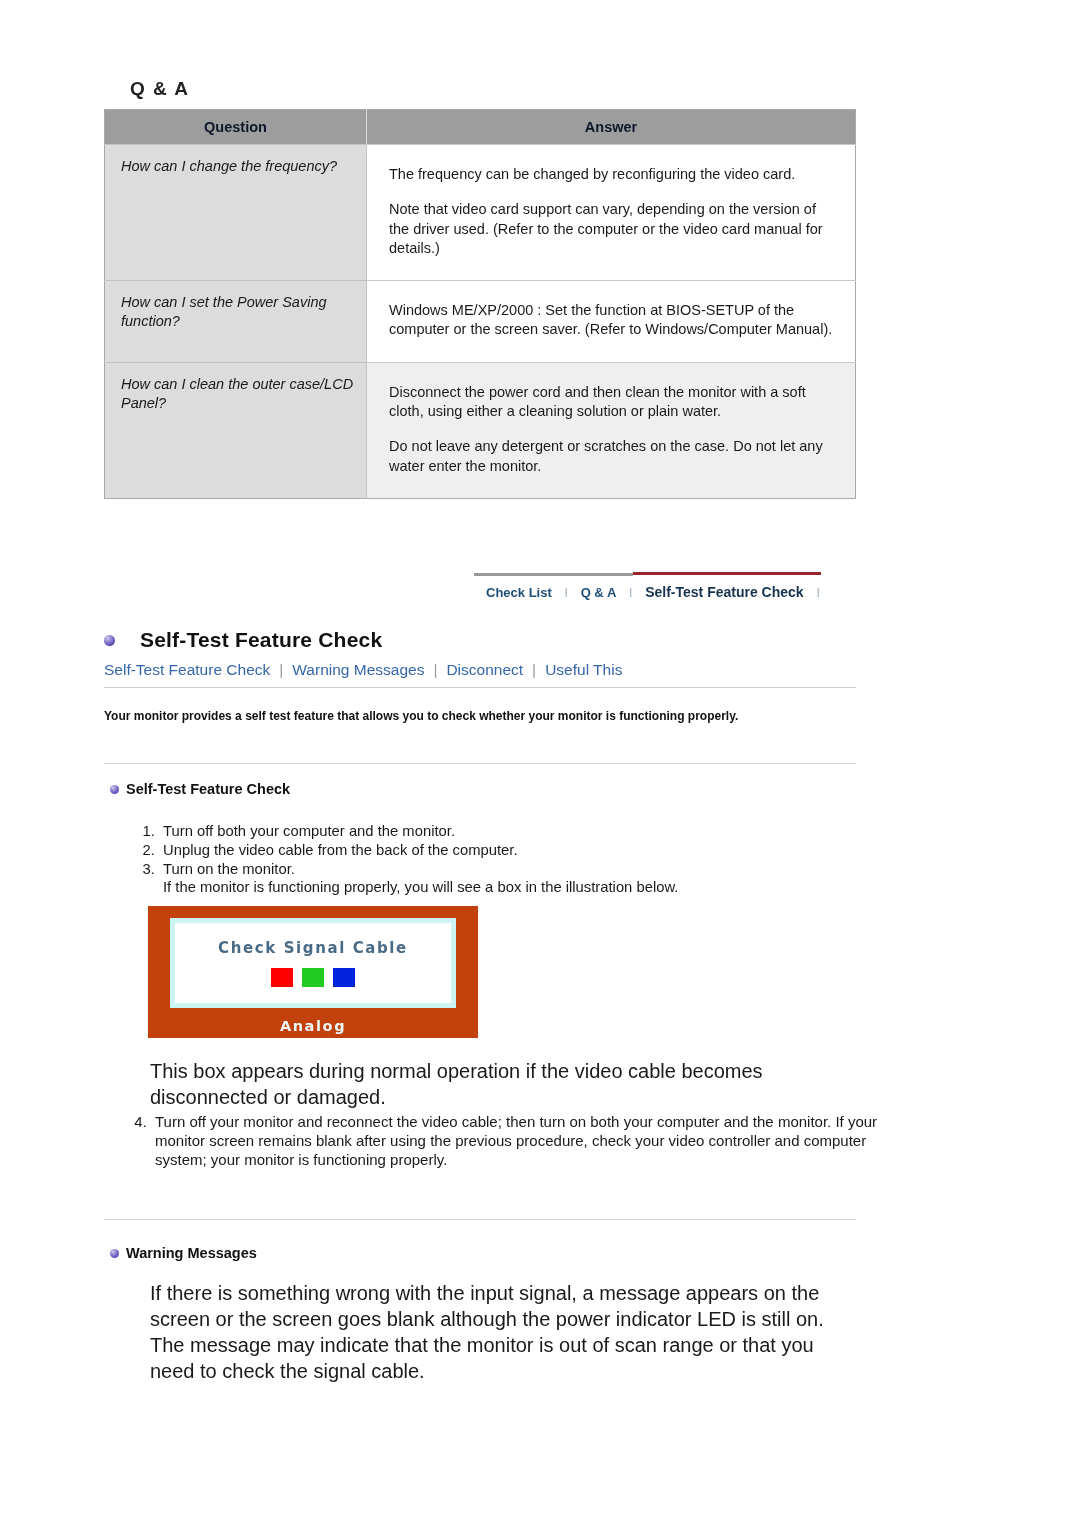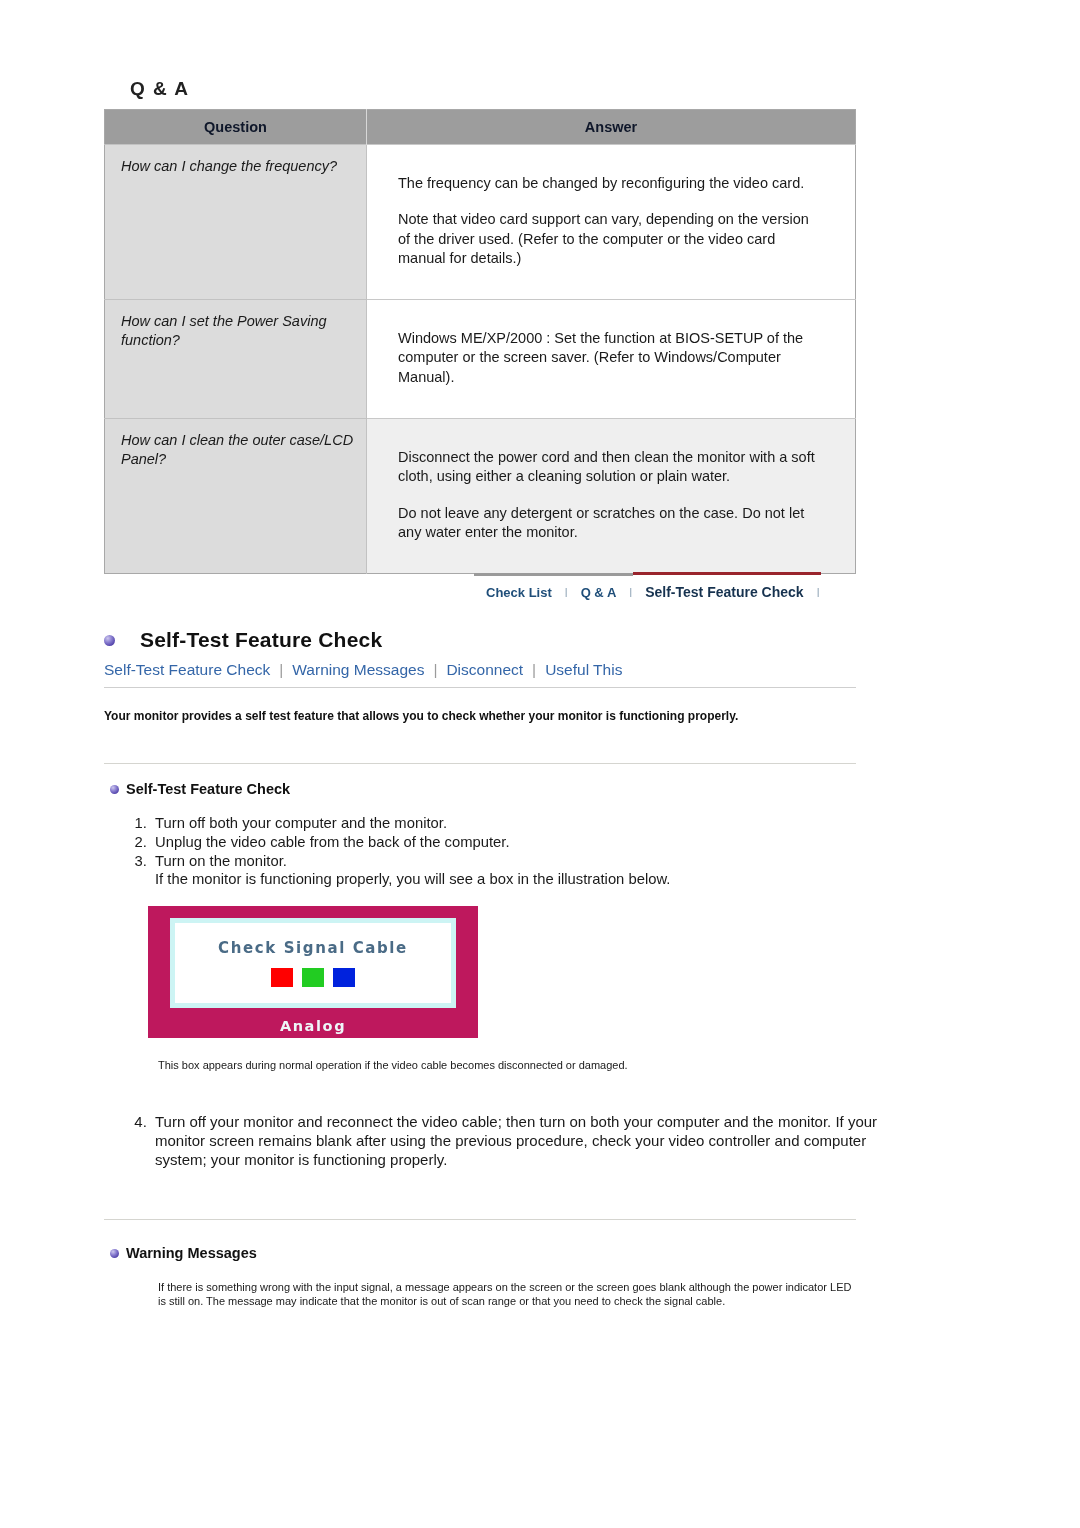--- a/index.html
+++ b/index.html
@@ -58,21 +58,21 @@
     font-style: italic;
   }
   td.a-cell {
     vertical-align: top;
     padding: 12px 14px 14px 14px;
     font-size: 14.5px;
     line-height: 1.33;
     border-top: 1px solid #c8c8c8;
   }
   td.a-cell.shade { background: #efefef; }
-  td.a-cell p { margin: 17px; }
+  td.a-cell p { margin: 8px; }
   td.a-cell p + p { margin-top: 16px; }
   .col-q { width: 262px; }
 
   
   .tabnav {
     position: absolute;
     left: 474px;
     top: 566px;
     width: 408px;
     height: 34px;
@@ -167,36 +167,36 @@
     margin-left: 7px;
   }
   #subhead-selftest { left: 110px; top: 781px; }
   #subhead-warning  { left: 110px; top: 1245px; }
 
   ol.steps {
     position: absolute;
     left: 120px;
     top: 814px;
     width: 740px;
-    margin: 0;
+    margin: 8px;
     padding-left: 31px;
     font-size: 14.8px;
     line-height: 1.27;
   }
   ol.steps li { margin: 0; padding-left: 4px; }
   ol.steps li .extra { display: block; }
 
   
   .illus {
     position: absolute;
     left: 148px;
     top: 906px;
     width: 330px;
     height: 132px;
-    background: #be185d;
+    background: #c2410c;
     padding: 0;
     box-sizing: border-box;
   }
   .illus-inner {
     position: absolute;
     left: 22px;
     top: 12px;
     width: 286px;
     height: 90px;
     background: #ffffff;
@@ -225,23 +225,22 @@
     text-align: center;
     font-size: 14.5px;
     font-weight: bold;
     color: #eef6f8;
     letter-spacing: 1.6px;
     font-family: "DejaVu Sans", sans-serif;
   }
 
   .para-box {
     position: absolute;
-    font-size: 11px;
+    font-size: 20px;
     line-height: 1.3;
-    margin-left: 8px;
   }
   #para-boxappears { left: 150px; top: 1058px; width: 700px; }
 
   ol.steps2 {
     position: absolute;
     left: 120px;
     top: 1112px;
     width: 740px;
     margin: 0;
     padding-left: 31px;

